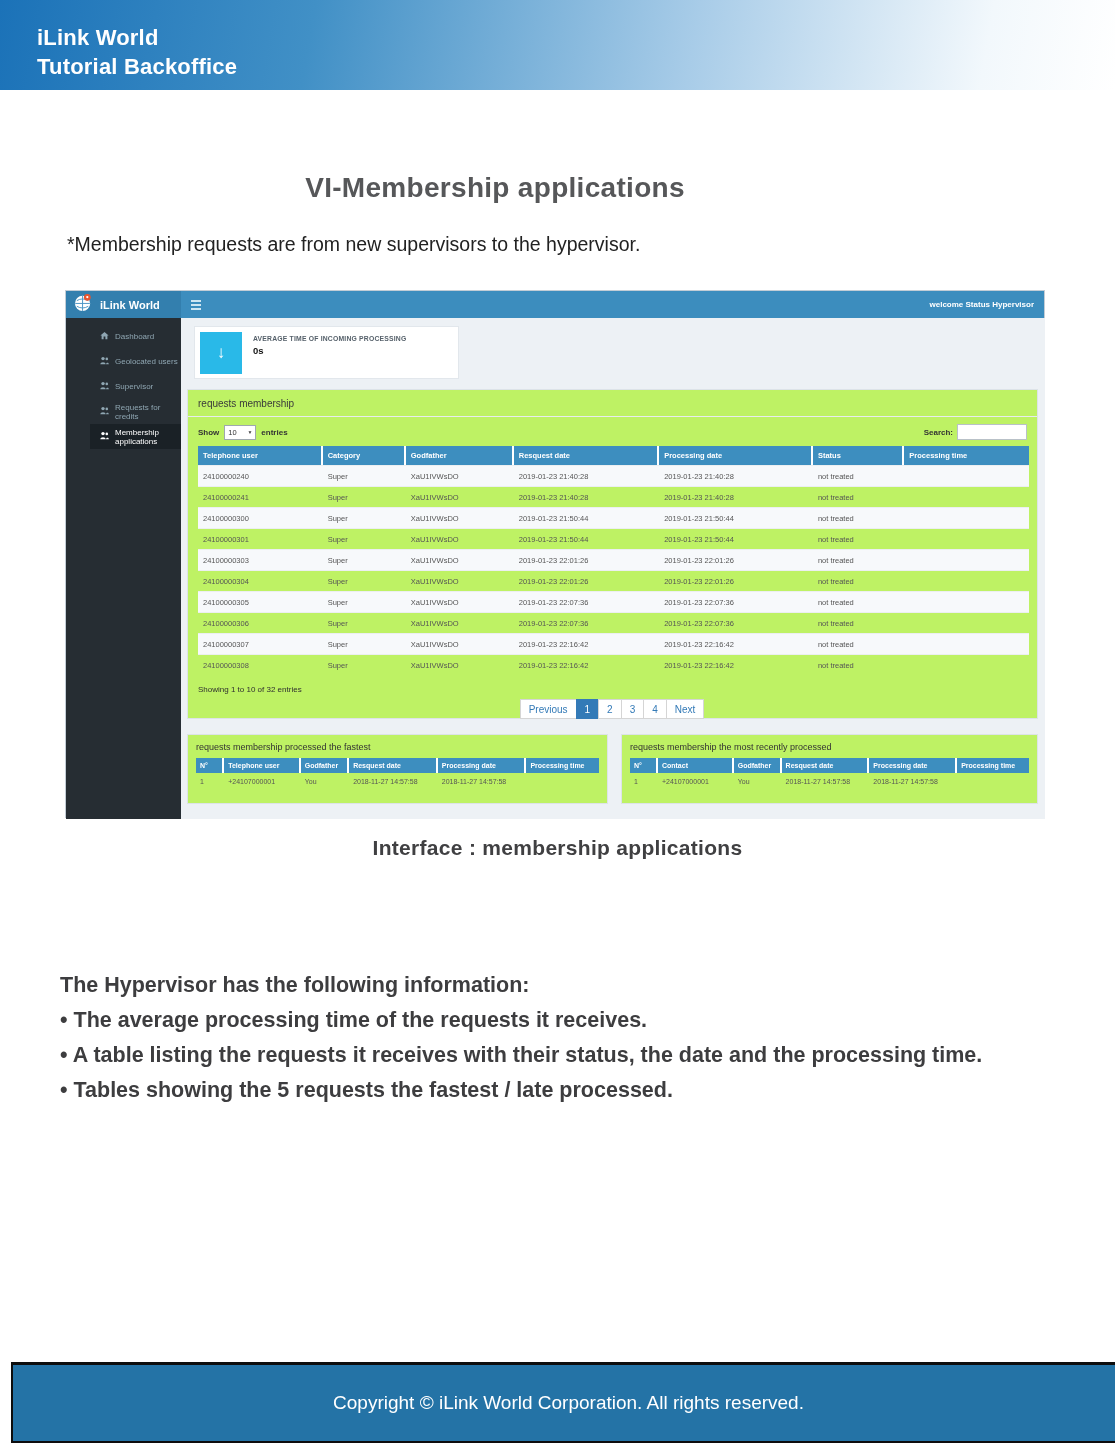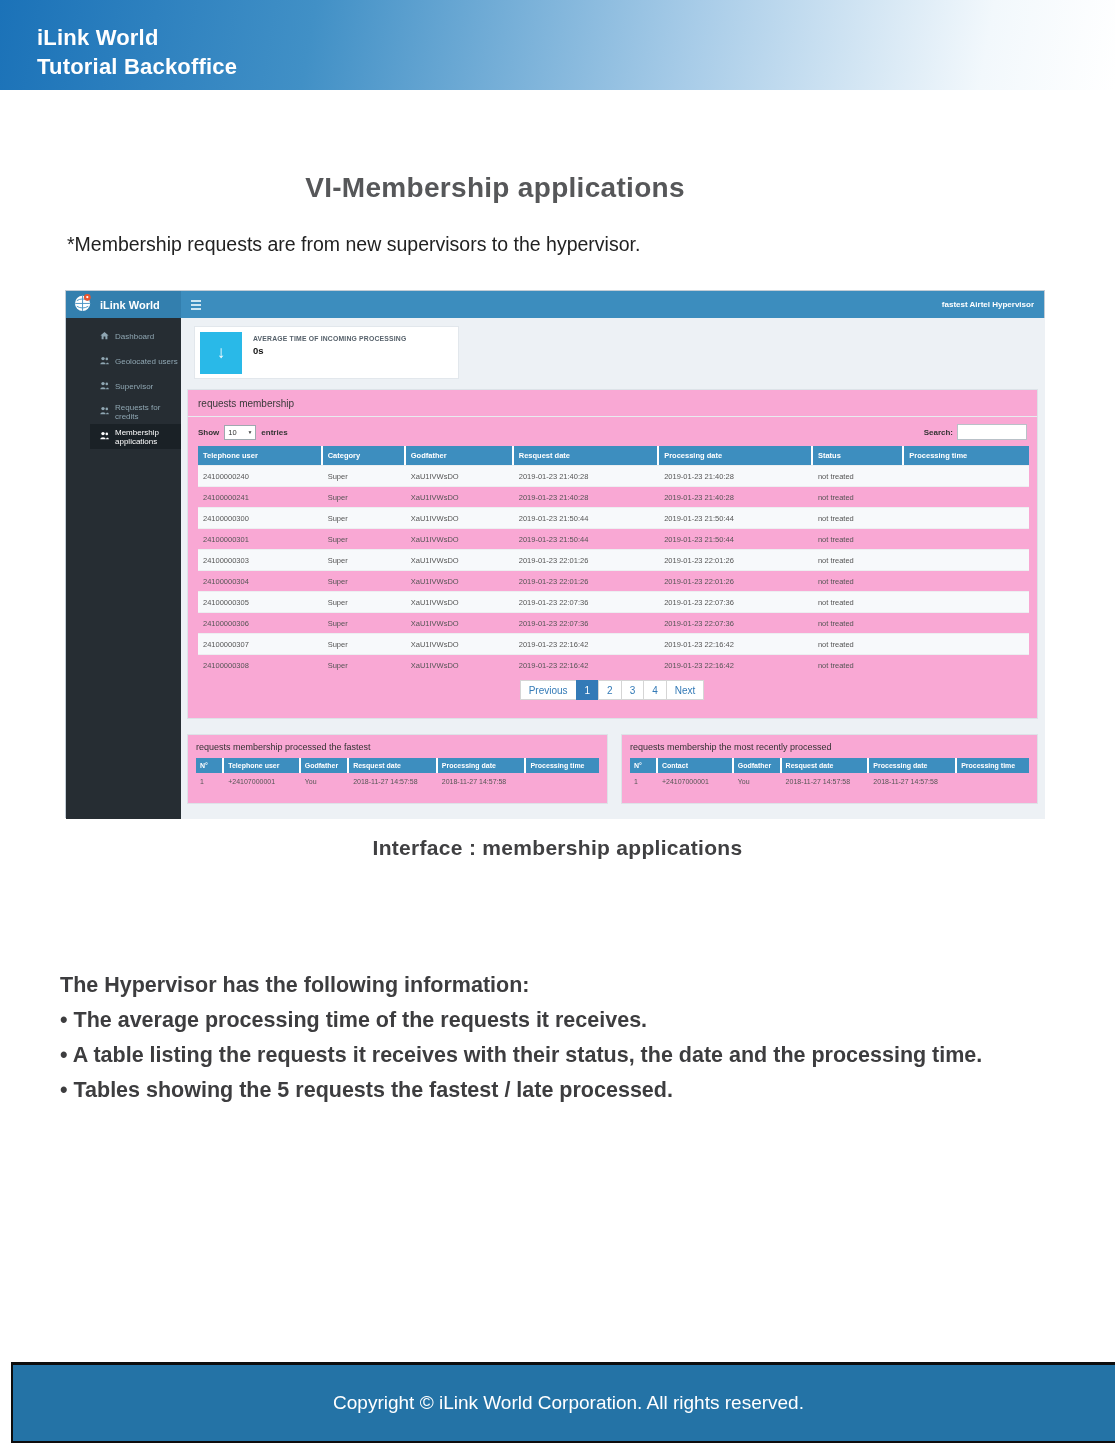--- a/index.html
+++ b/index.html
@@ -37,21 +37,21 @@
   .shot-main { position:absolute; left:115px; top:27px; width:864px; height:501px; background:#edf1f5; }
 
   .metric-card { position:absolute; left:13px; top:8px; width:265px; height:53px; background:#fff;
     border:1px solid #e2e7ec; display:flex; }
   .metric-icon { width:42px; height:42px; margin:5px; background:#29b9e8; color:#fff;
     display:flex; align-items:center; justify-content:center; font-size:17px; font-weight:bold; }
   .metric-text { padding-top:8px; padding-left:6px; }
   .metric-label { font-size:6.8px; font-weight:bold; color:#55606a; letter-spacing:0.2px; }
   .metric-value { font-size:9.5px; font-weight:bold; color:#141414; margin-top:3px; }
 
-  .panel { background:#f9a8d4; border:1px solid #dde3e8; position:absolute; }
+  .panel { background:#bef264; border:1px solid #dde3e8; position:absolute; }
   .panel-main { left:6px; top:71px; width:851px; height:330px; }
   .panel-title { padding:8px 10px 7px; font-size:10px; color:#3a3a3a; border-bottom:1px solid #e8ecef; }
   .controls { margin:7px 10px 6px; display:flex; justify-content:space-between; align-items:center;
     font-size:8px; font-weight:bold; color:#333; }
   .controls .grp { display:flex; align-items:center; }
   .select-box { display:inline-flex; align-items:center; justify-content:space-between; width:32px; height:15px;
     border:1px solid #9fa8af; background:#fff; padding:0 3px; margin:0 5px; font-size:7.5px; font-weight:normal; cursor:pointer; }
   .caret { font-size:5px; color:#444; }
   .search-input { width:70px; height:16px; border:1px solid #b9c1c8; margin-left:4px; font-size:8px; padding:0 3px; }
 
@@ -122,21 +122,21 @@
           </svg>
         </span>
         <span class="brand-text">iLink World</span>
       </div>
       <div class="bar-rest">
         <span class="hamburger">
             <span></span>
             <span></span>
             <span></span>
           </span>
-        <span class="welcome">fastest Airtel Hypervisor</span>
+        <span class="welcome">welcome Status Hypervisor</span>
       </div>
     </div>
 
     <div class="shot-sidebar">
       <div class="side-item">
         <span><svg width="9" height="9" viewBox="0 0 9 9" fill="currentColor">
               <path d="M0.4 4.6 L4.5 0.9 L8.6 4.6 L7.4 4.6 L7.4 8.2 L5.4 8.2 L5.4 5.6 L3.6 5.6 L3.6 8.2 L1.6 8.2 L1.6 4.6 Z"></path>
             </svg></span>
         <span>Dashboard</span>
       </div>
@@ -304,20 +304,21 @@
                 <td>24100000308</td>
                 <td>Super</td>
                 <td>XaU1IVWsDO</td>
                 <td>2019-01-23 22:16:42</td>
                 <td>2019-01-23 22:16:42</td>
                 <td>not treated</td>
                 <td></td>
               </tr>
             </tbody>
           </table>
+        <div class="showing">Showing 1 to 10 of 32 entries</div>
         <div class="pagination">
           <span class="page-btn">Previous</span>
           <span class="page-btn active">1</span>
           <span class="page-btn">2</span>
           <span class="page-btn">3</span>
           <span class="page-btn">4</span>
           <span class="page-btn">Next</span>
         </div>
       </div>
 

